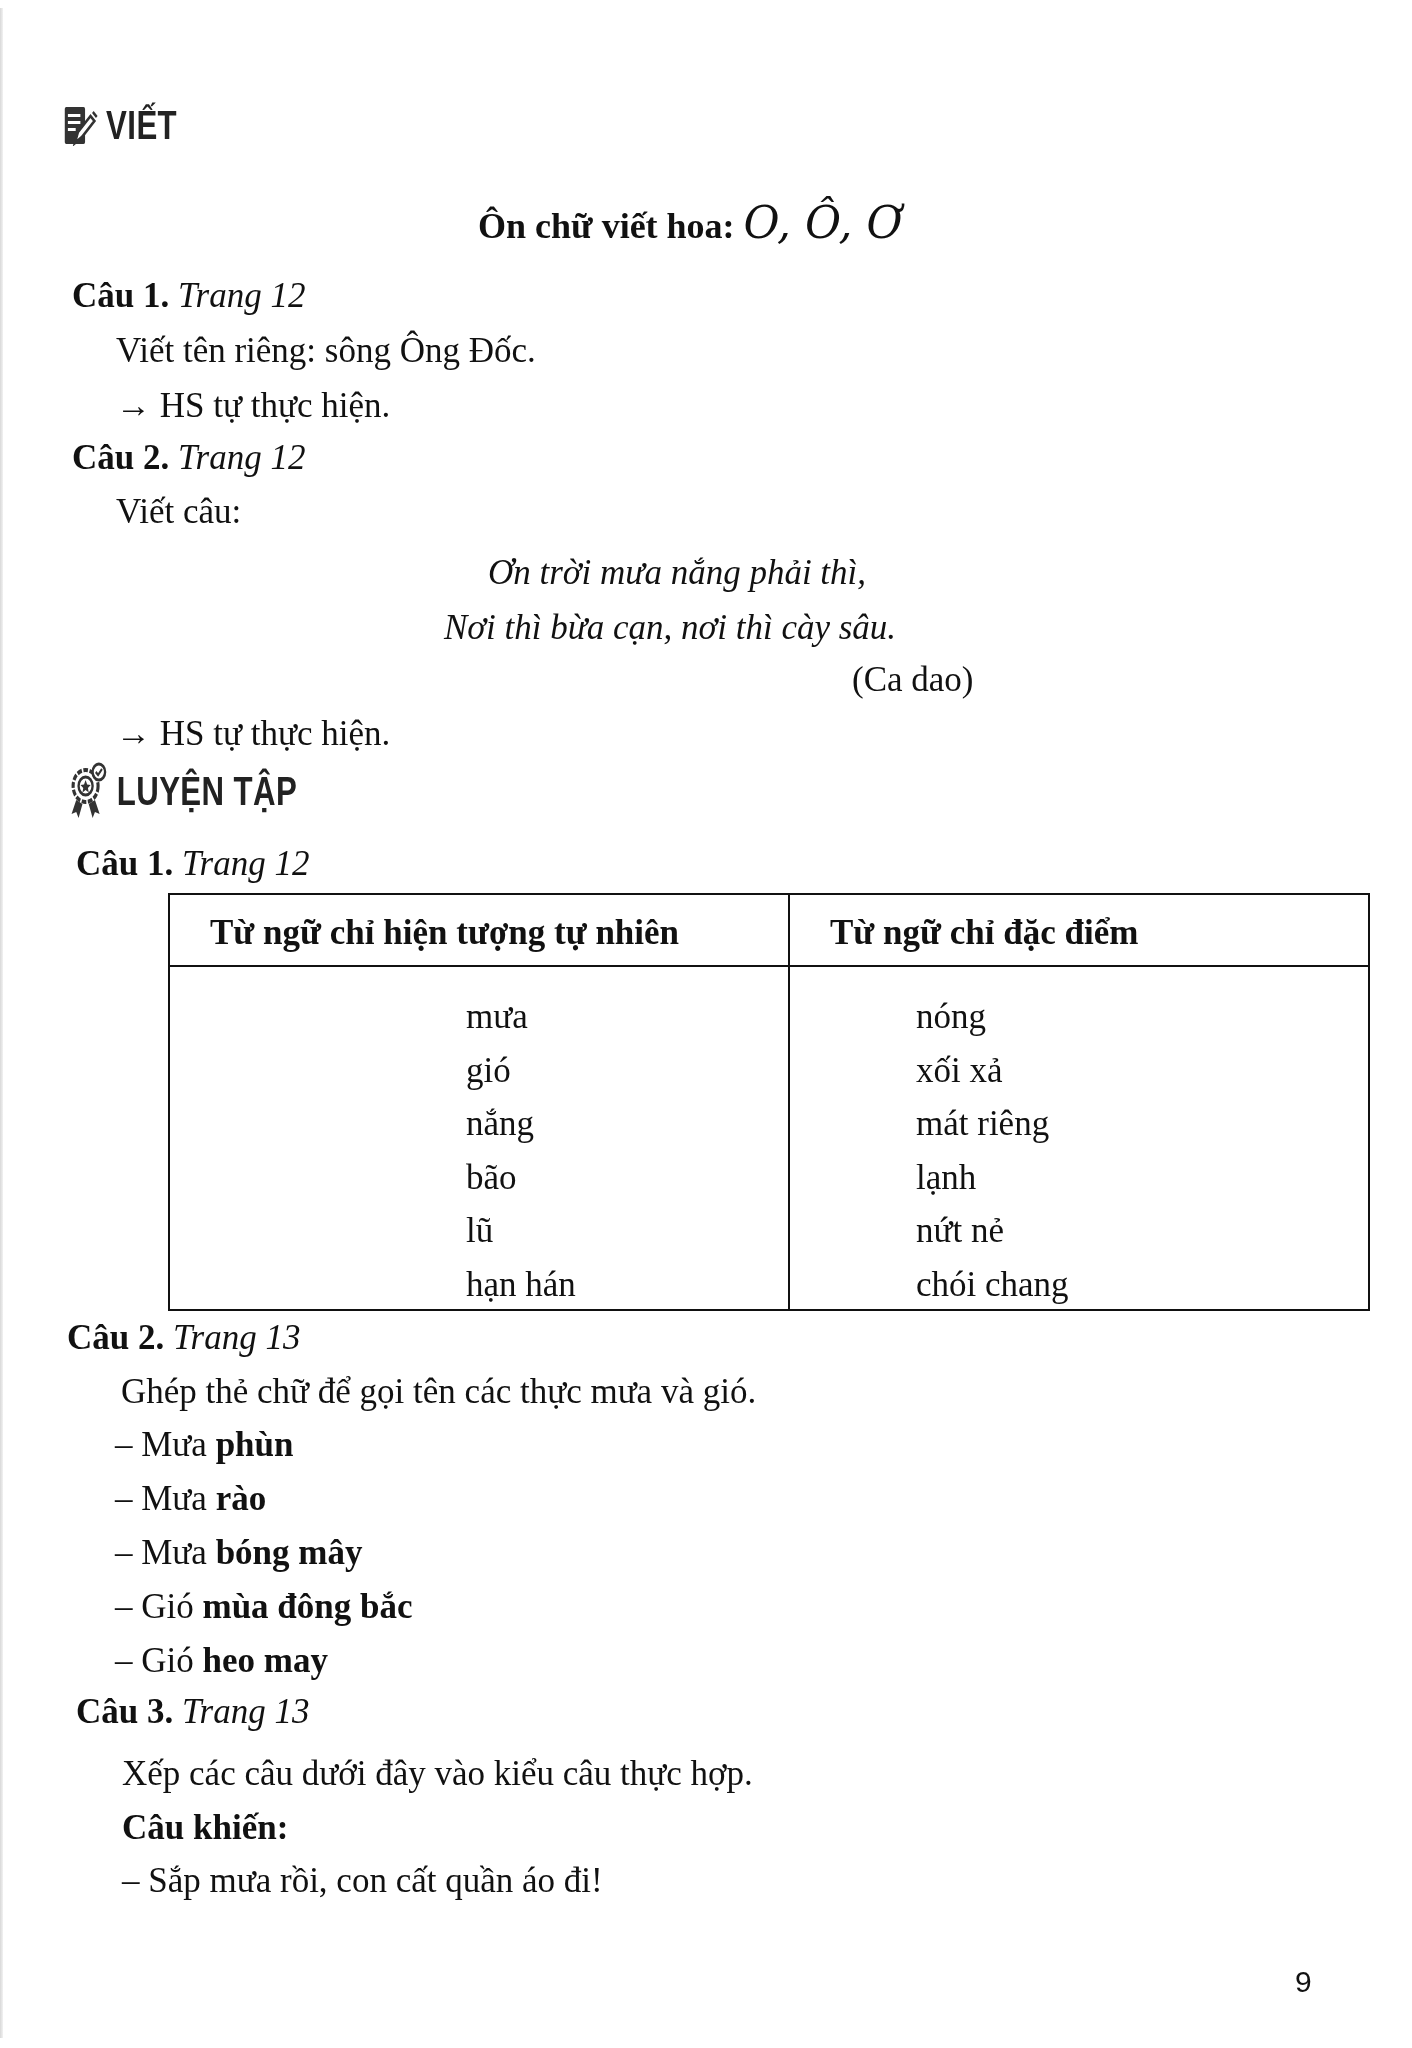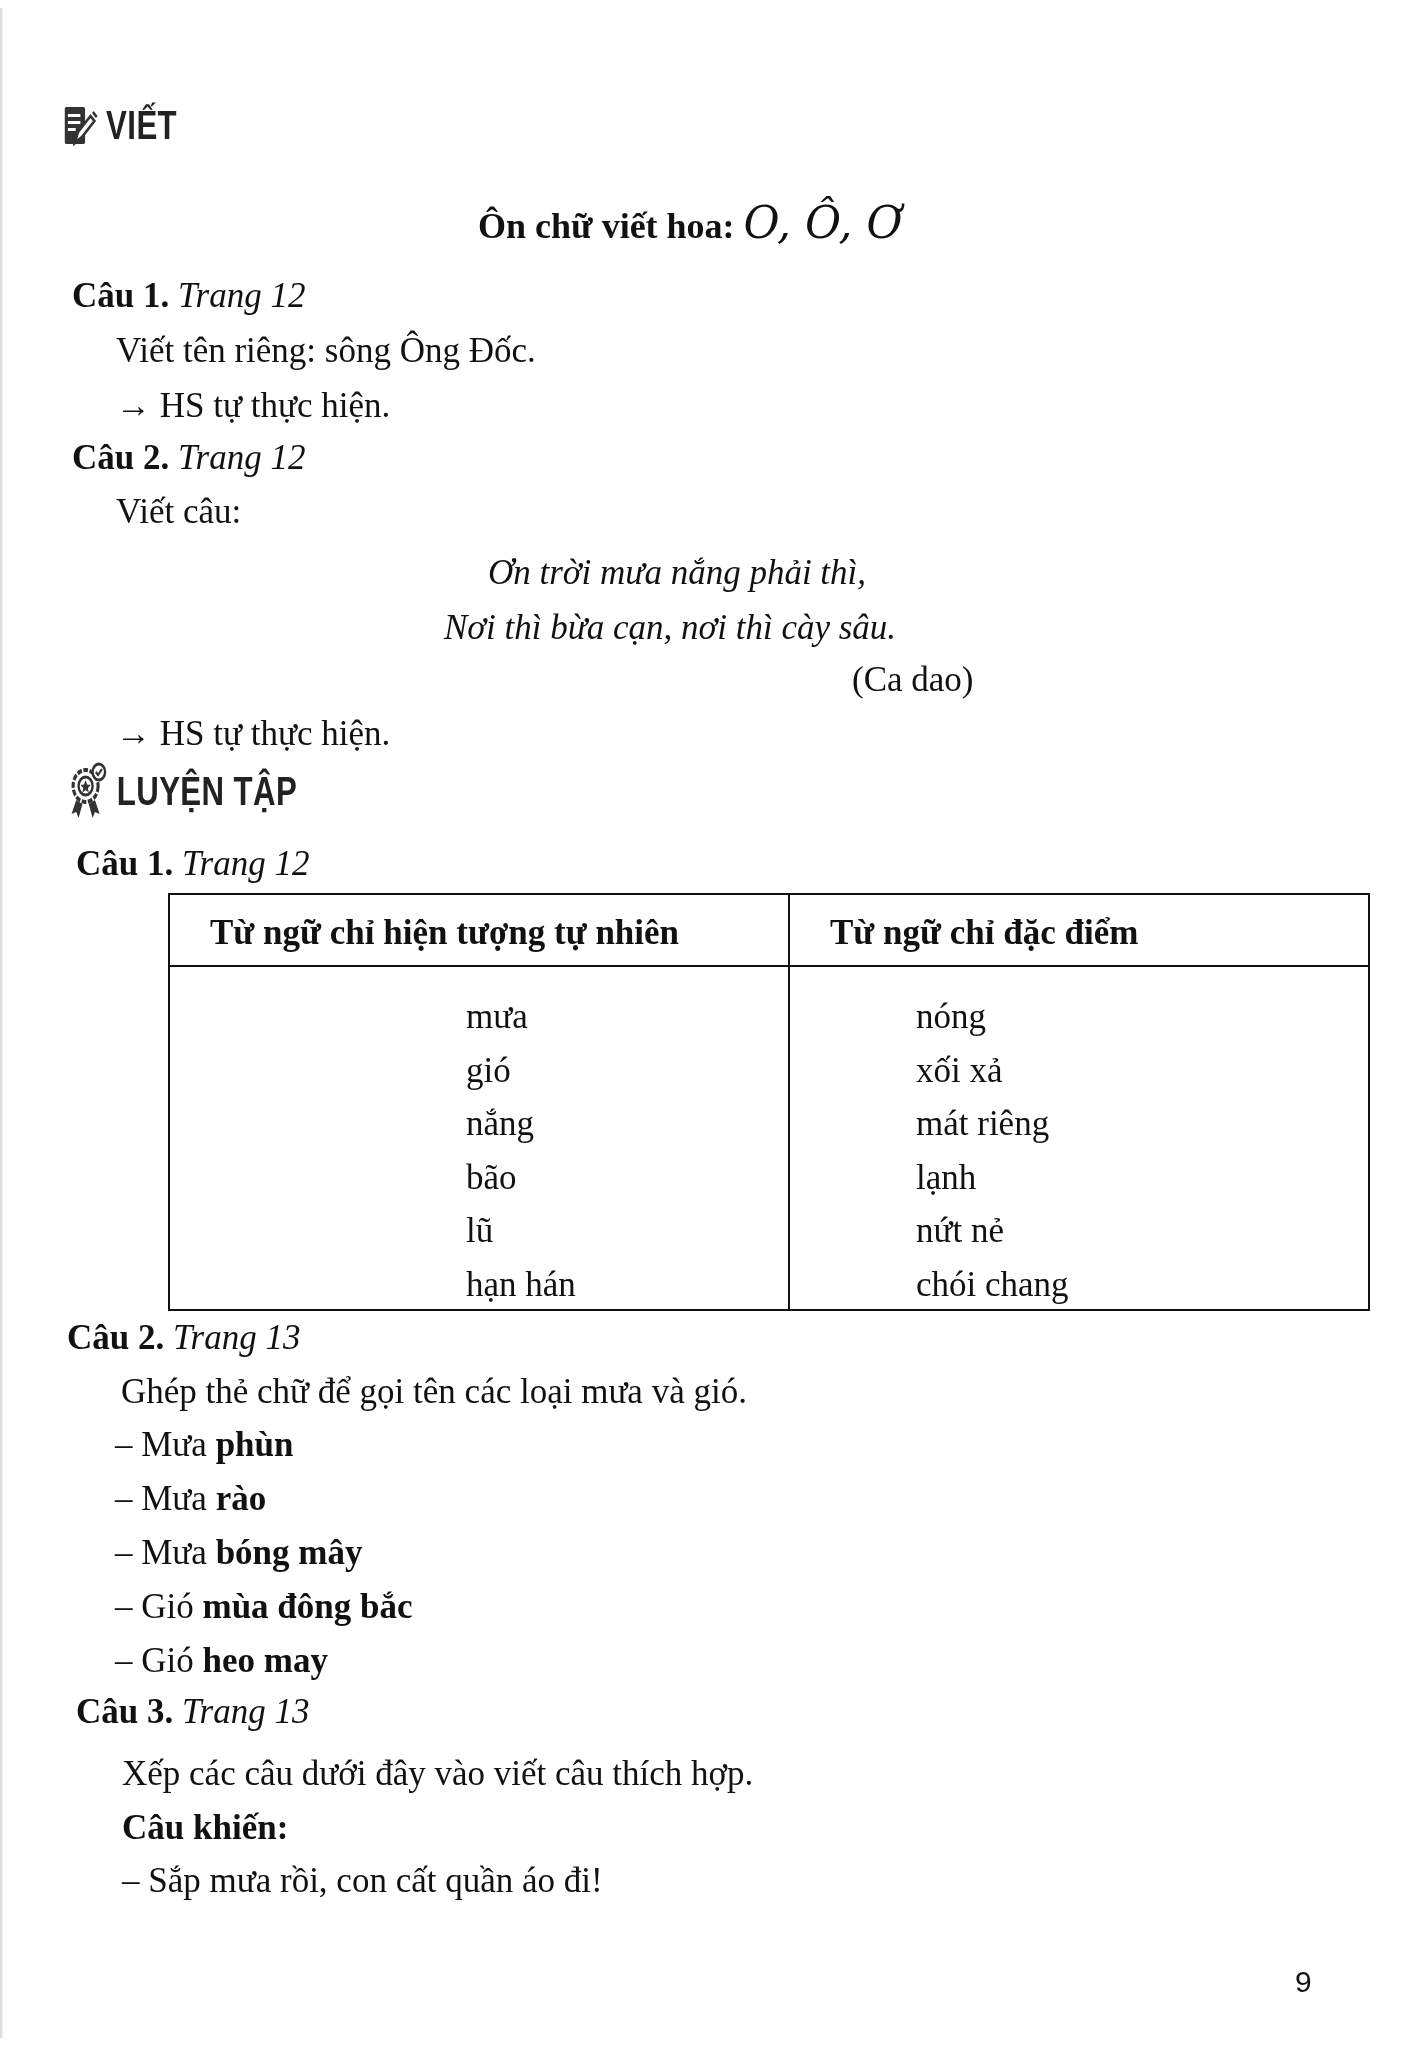--- a/index.html
+++ b/index.html
@@ -134,30 +134,30 @@
     <li>lạnh</li>
     <li>nứt nẻ</li>
     <li>chói chang</li>
   </ul>
 </div>
 
 <div class="abs txt" style="left:61px; top:1320px;">
   <span class="q-label">Câu 2.</span>
   <span class="q-page">Trang 13</span>
 </div>
-<div class="abs txt" style="left:115px; top:1374px;">Ghép thẻ chữ để gọi tên các loại mưa và gió.</div>
+<div class="abs txt" style="left:115px; top:1374px;">Ghép thẻ chữ để gọi tên các thực mưa và gió.</div>
 <ul class="abs bullets" style="left:115px; top:1418px;">
   <li><span>– Mưa </span><span class="bold">phùn</span></li>
   <li><span>– Mưa </span><span class="bold">rào</span></li>
   <li><span>– Mưa </span><span class="bold">bóng mây</span></li>
   <li><span>– Gió </span><span class="bold">mùa đông bắc</span></li>
   <li><span>– Gió </span><span class="bold">heo may</span></li>
 </ul>
 
 <div class="abs txt" style="left:70px; top:1694px;">
   <span class="q-label">Câu 3.</span>
   <span class="q-page">Trang 13</span>
 </div>
-<div class="abs txt" style="left:116px; top:1756px;">Xếp các câu dưới đây vào viết câu thích hợp.</div>
+<div class="abs txt" style="left:116px; top:1756px;">Xếp các câu dưới đây vào kiểu câu thực hợp.</div>
 <div class="abs txt bold" style="left:116px; top:1810px;">Câu khiến:</div>
 <div class="abs txt" style="left:116px; top:1863px;">– Sắp mưa rồi, con cất quần áo đi!</div>
 
 <div class="abs page-number" style="left:1295px; top:1965px;">9</div>
 
 </body></html>

